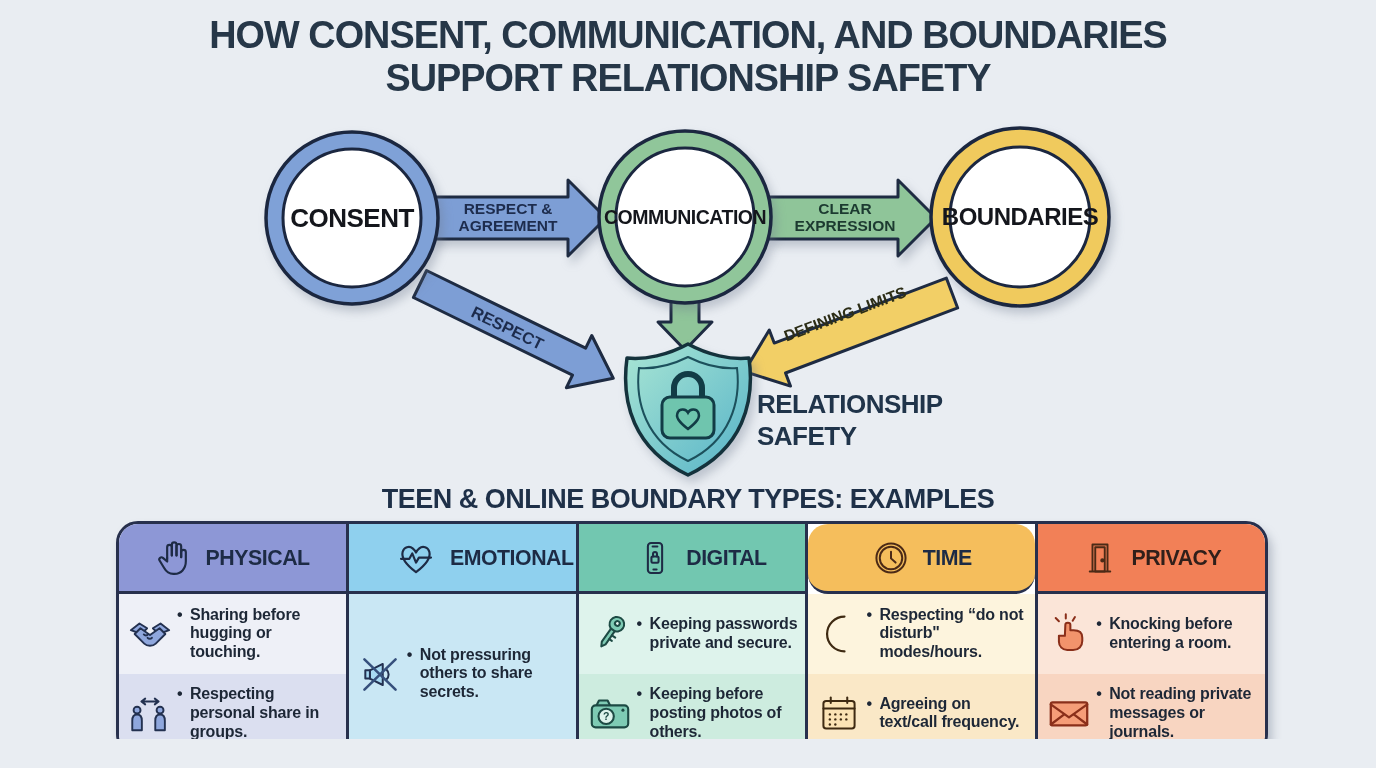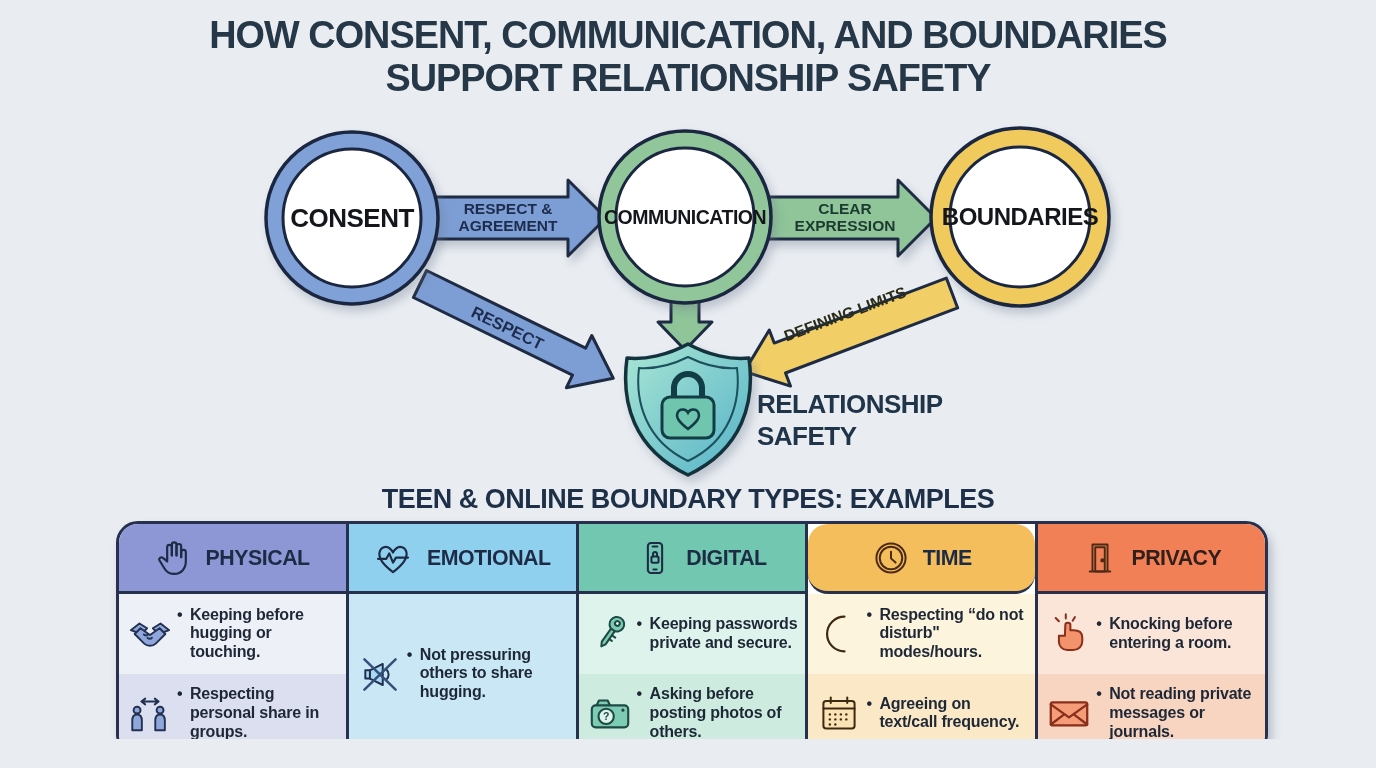--- a/index.html
+++ b/index.html
@@ -35,21 +35,21 @@
               gap:11px;border-bottom:3px solid #27304d;}
   .hlabel{font-size:22px;font-weight:bold;color:#1d2b45;letter-spacing:-.5px;transform:scaleX(.97);}
   .c4 .hlabel{color:#301f1a;}
   .cell{flex:1 1 0;display:flex;align-items:center;padding:4px 6px 4px 4px;}
   .cicon{width:54px;flex:0 0 54px;display:flex;justify-content:center;align-items:center;}
   .ctext{font-size:16px;font-weight:bold;color:#1d2736;line-height:1.16;
          position:relative;padding-left:13px;letter-spacing:-.2px;}
   .ctext::before{content:"•";position:absolute;left:0;top:0;}
 
   .c0 .col-header{background:#8d97d6;} .c0 .r1{background:#eef0f7;} .c0 .r2{background:#dbdff0;}
-  .c1 .col-header{background:#8fd0ee;} .c1 .r1{background:#daeffa;} .c1 .r2{background:#c9e7f4;}
+  .c1 .col-header{background:#8fd0ee;justify-content:flex-end;} .c1 .r1{background:#daeffa;} .c1 .r2{background:#c9e7f4;}
   .c2 .col-header{background:#72c7b0;padding-left:20px;} .c2 .r1{background:#def3ec;} .c2 .r2{background:#cdecdf;}
   .c3 .col-header{background:#f5be5c;border-radius:20px;} .c3 .r1{background:#fdf4dd;} .c3 .r2{background:#fae8c7;}
   .c4 .col-header{background:#f28057;} .c4 .r1{background:#fbe5d8;} .c4 .r2{background:#f8d5c1;}
 
   .icon-svg{display:block;}
 </style>
 </head>
 <body>
 
 <div class="stage">
@@ -139,21 +139,21 @@
       </div>
       <div class="cell r1">
         <span class="cicon">
           <svg class="icon-svg" width="46" height="46" viewBox="0 0 48 48" stroke="#233150" stroke-width="2" stroke-linejoin="round" stroke-linecap="round">
             <path d="M4 20 l9 -7 8 5 -6 6 z" fill="#8fa7dd"></path>
             <path d="M44 20 l-9 -7 -8 5 6 6 z" fill="#8fa7dd"></path>
             <path d="M14 18 l10 7 10 -7 6 6 -10 10 c-3 3 -9 3 -12 0 l-10 -10 z" fill="#8fa7dd"></path>
             <path d="M21.5 28 a3 3 0 0 0 4.5 0 M17.5 24.5 a3 3 0 0 0 4.5 0" fill="none"></path>
           </svg>
         </span>
-        <div class="ctext">Keeping before hugging or touching.</div>
+        <div class="ctext">Sharing before hugging or touching.</div>
       </div>
       <div class="cell r2">
         <span class="cicon">
           <svg class="icon-svg" width="46" height="46" viewBox="0 0 48 48" stroke="#233150" stroke-width="2" stroke-linejoin="round" stroke-linecap="round">
             <path d="M16 12 h16 M19 9 l-4 3 4 3 M29 9 l4 3 -4 3" fill="none"></path>
             <circle cx="10.5" cy="21" r="3.6" fill="#8fa7dd"></circle>
             <path d="M5.5 42 V32 q0 -6.5 5 -6.5 t5 6.5 V42 Z" fill="#8fa7dd"></path>
             <circle cx="34.5" cy="21" r="3.6" fill="#8fa7dd"></circle>
             <path d="M29.5 42 V32 q0 -6.5 5 -6.5 t5 6.5 V42 Z" fill="#8fa7dd"></path>
           </svg>
@@ -174,21 +174,21 @@
       </div>
       <div class="cell r2">
         <span class="cicon">
           <svg class="icon-svg" width="44" height="44" viewBox="0 0 48 48" stroke="#233150" stroke-width="2.2" stroke-linejoin="round" stroke-linecap="round">
             <path d="M13 20 v9 l14 7 V13 Z" fill="#a7d9f2"></path>
             <rect x="8" y="20" width="5" height="9" fill="#a7d9f2"></rect>
             <path d="M31 19 a7.5 7.5 0 0 1 0 11" fill="none"></path>
             <path d="M7 8 L41 41 M41 8 L7 41" fill="none" stroke="#36507c" stroke-width="2.8"></path>
           </svg>
         </span>
-        <div class="ctext">Not pressuring others to share hugging.</div>
+        <div class="ctext">Not pressuring others to share secrets.</div>
       </div>
     </div>
 
     <div class="col c2">
       <div class="col-header">
         <span>
           <svg class="icon-svg" width="38" height="42" viewBox="0 0 48 48" fill="none" stroke="#1e2b45" stroke-width="2.6" stroke-linecap="round" stroke-linejoin="round">
             <rect x="15" y="5" width="18" height="38" rx="4"></rect>
             <line x1="21" y1="9.5" x2="27" y2="9.5"></line>
             <rect x="19.5" y="22" width="9" height="8" rx="1.5"></rect>
@@ -214,21 +214,21 @@
       <div class="cell r2">
         <span class="cicon">
           <svg class="icon-svg" width="46" height="46" viewBox="0 0 48 48" stroke="#1d4a44" stroke-width="2.2" stroke-linejoin="round" stroke-linecap="round">
             <path d="M10 16 l2.5 -5 h9 l2.5 5" fill="#7ecbb4"></path>
             <rect x="5" y="16" width="38" height="23" rx="4" fill="#7ecbb4"></rect>
             <circle cx="20" cy="27.5" r="8" fill="#ddf3ec"></circle>
             <text x="20" y="31.5" font-size="11" font-weight="bold" text-anchor="middle" fill="#1d4a44" stroke="none" font-family="Liberation Sans, sans-serif">?</text>
             <circle cx="37.5" cy="21" r="1.6" fill="#1d4a44" stroke="none"></circle>
           </svg>
         </span>
-        <div class="ctext">Asking before posting photos of others.</div>
+        <div class="ctext">Keeping before posting photos of others.</div>
       </div>
     </div>
 
     <div class="col c3">
       <div class="col-header">
         <span>
           <svg class="icon-svg" width="40" height="40" viewBox="0 0 48 48" fill="none" stroke="#4b2a16" stroke-width="2.4" stroke-linecap="round">
             <circle cx="24" cy="24" r="17.5"></circle>
             <circle cx="24" cy="24" r="13.5"></circle>
             <path d="M24 16.5 v8 l5.5 5"></path>

